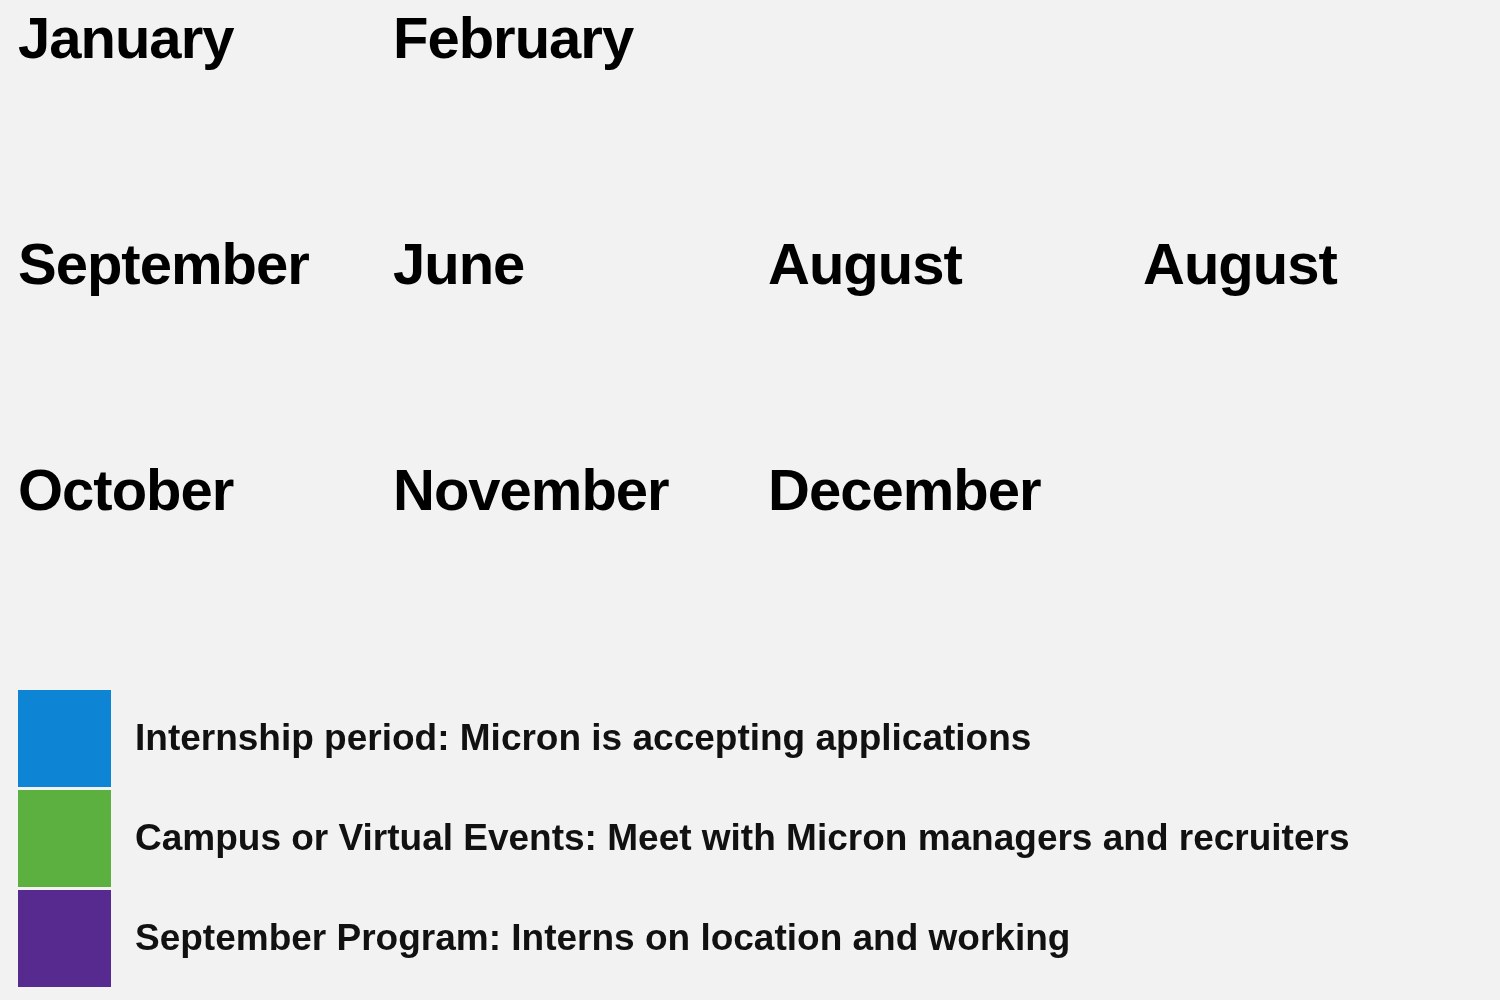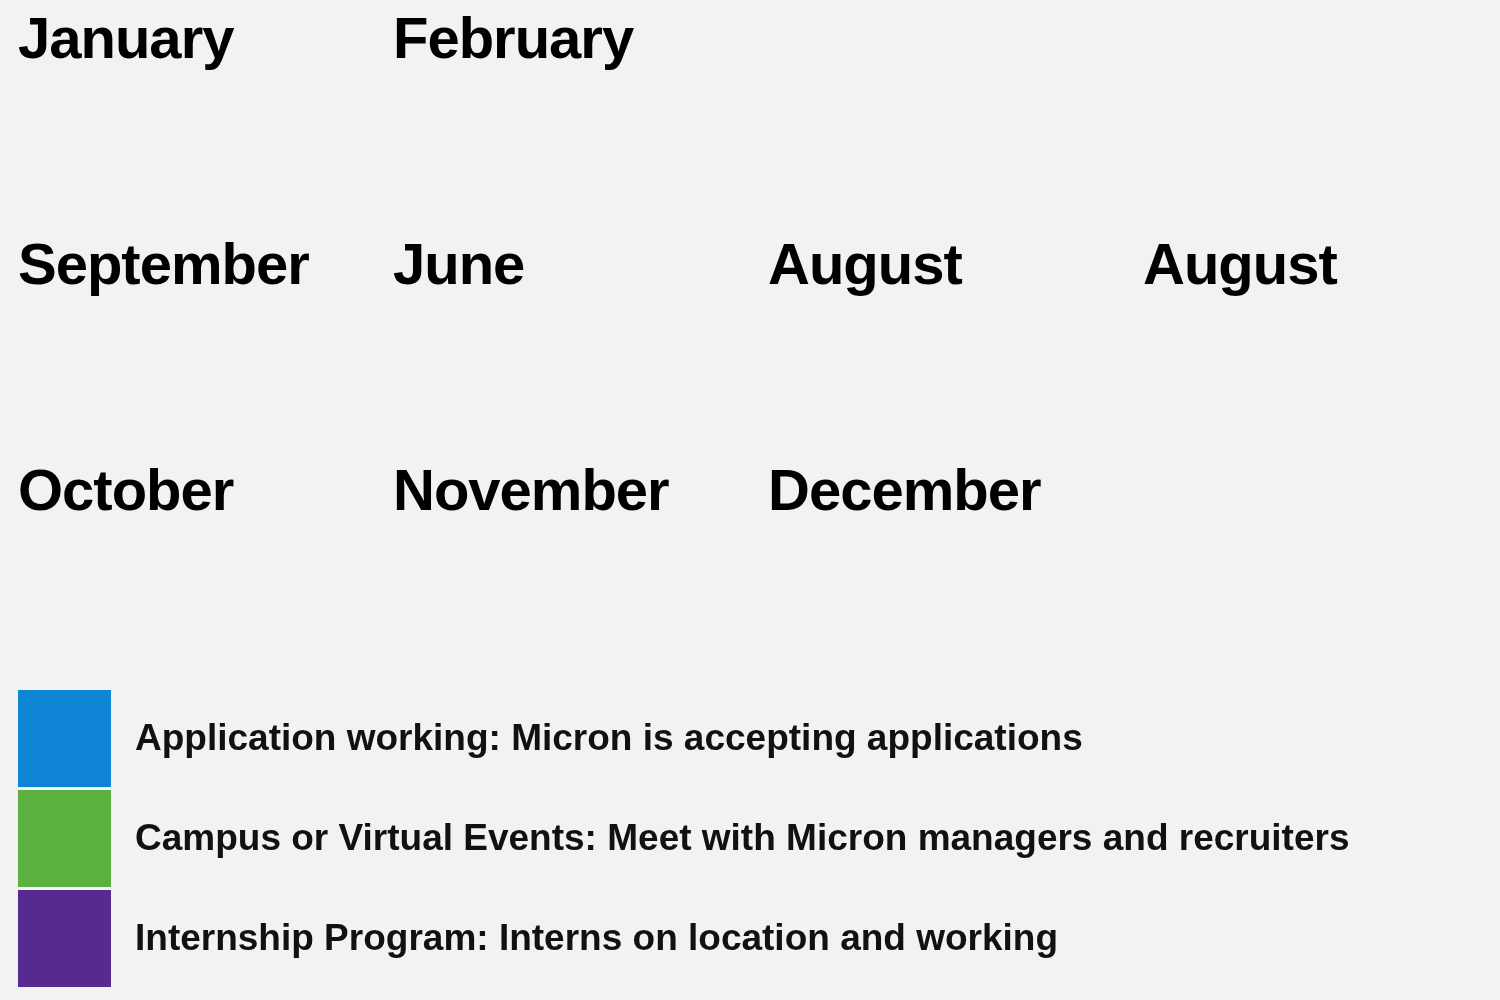--- a/index.html
+++ b/index.html
@@ -199,23 +199,23 @@
           <div class="bar green"></div>
           <div class="bar empty"></div>
         </div>
       </div>
     </div>
   </div>
 
 <div id="legend">
     <div class="legend-row">
       <div class="legend-swatch blue"></div>
-      <div class="legend-text"><span class="lbl">Application working:</span><span class="desc"> Micron is accepting applications</span></div>
+      <div class="legend-text"><span class="lbl">Internship period:</span><span class="desc"> Micron is accepting applications</span></div>
     </div>
     <div class="legend-row">
       <div class="legend-swatch green"></div>
       <div class="legend-text"><span class="lbl">Campus or Virtual Events:</span><span class="desc">  Meet with Micron managers and recruiters</span></div>
     </div>
     <div class="legend-row">
       <div class="legend-swatch purple"></div>
-      <div class="legend-text"><span class="lbl">Internship Program:</span><span class="desc">  Interns on location and working</span></div>
+      <div class="legend-text"><span class="lbl">September Program:</span><span class="desc">  Interns on location and working</span></div>
     </div>
   </div>
 
 </body></html>

